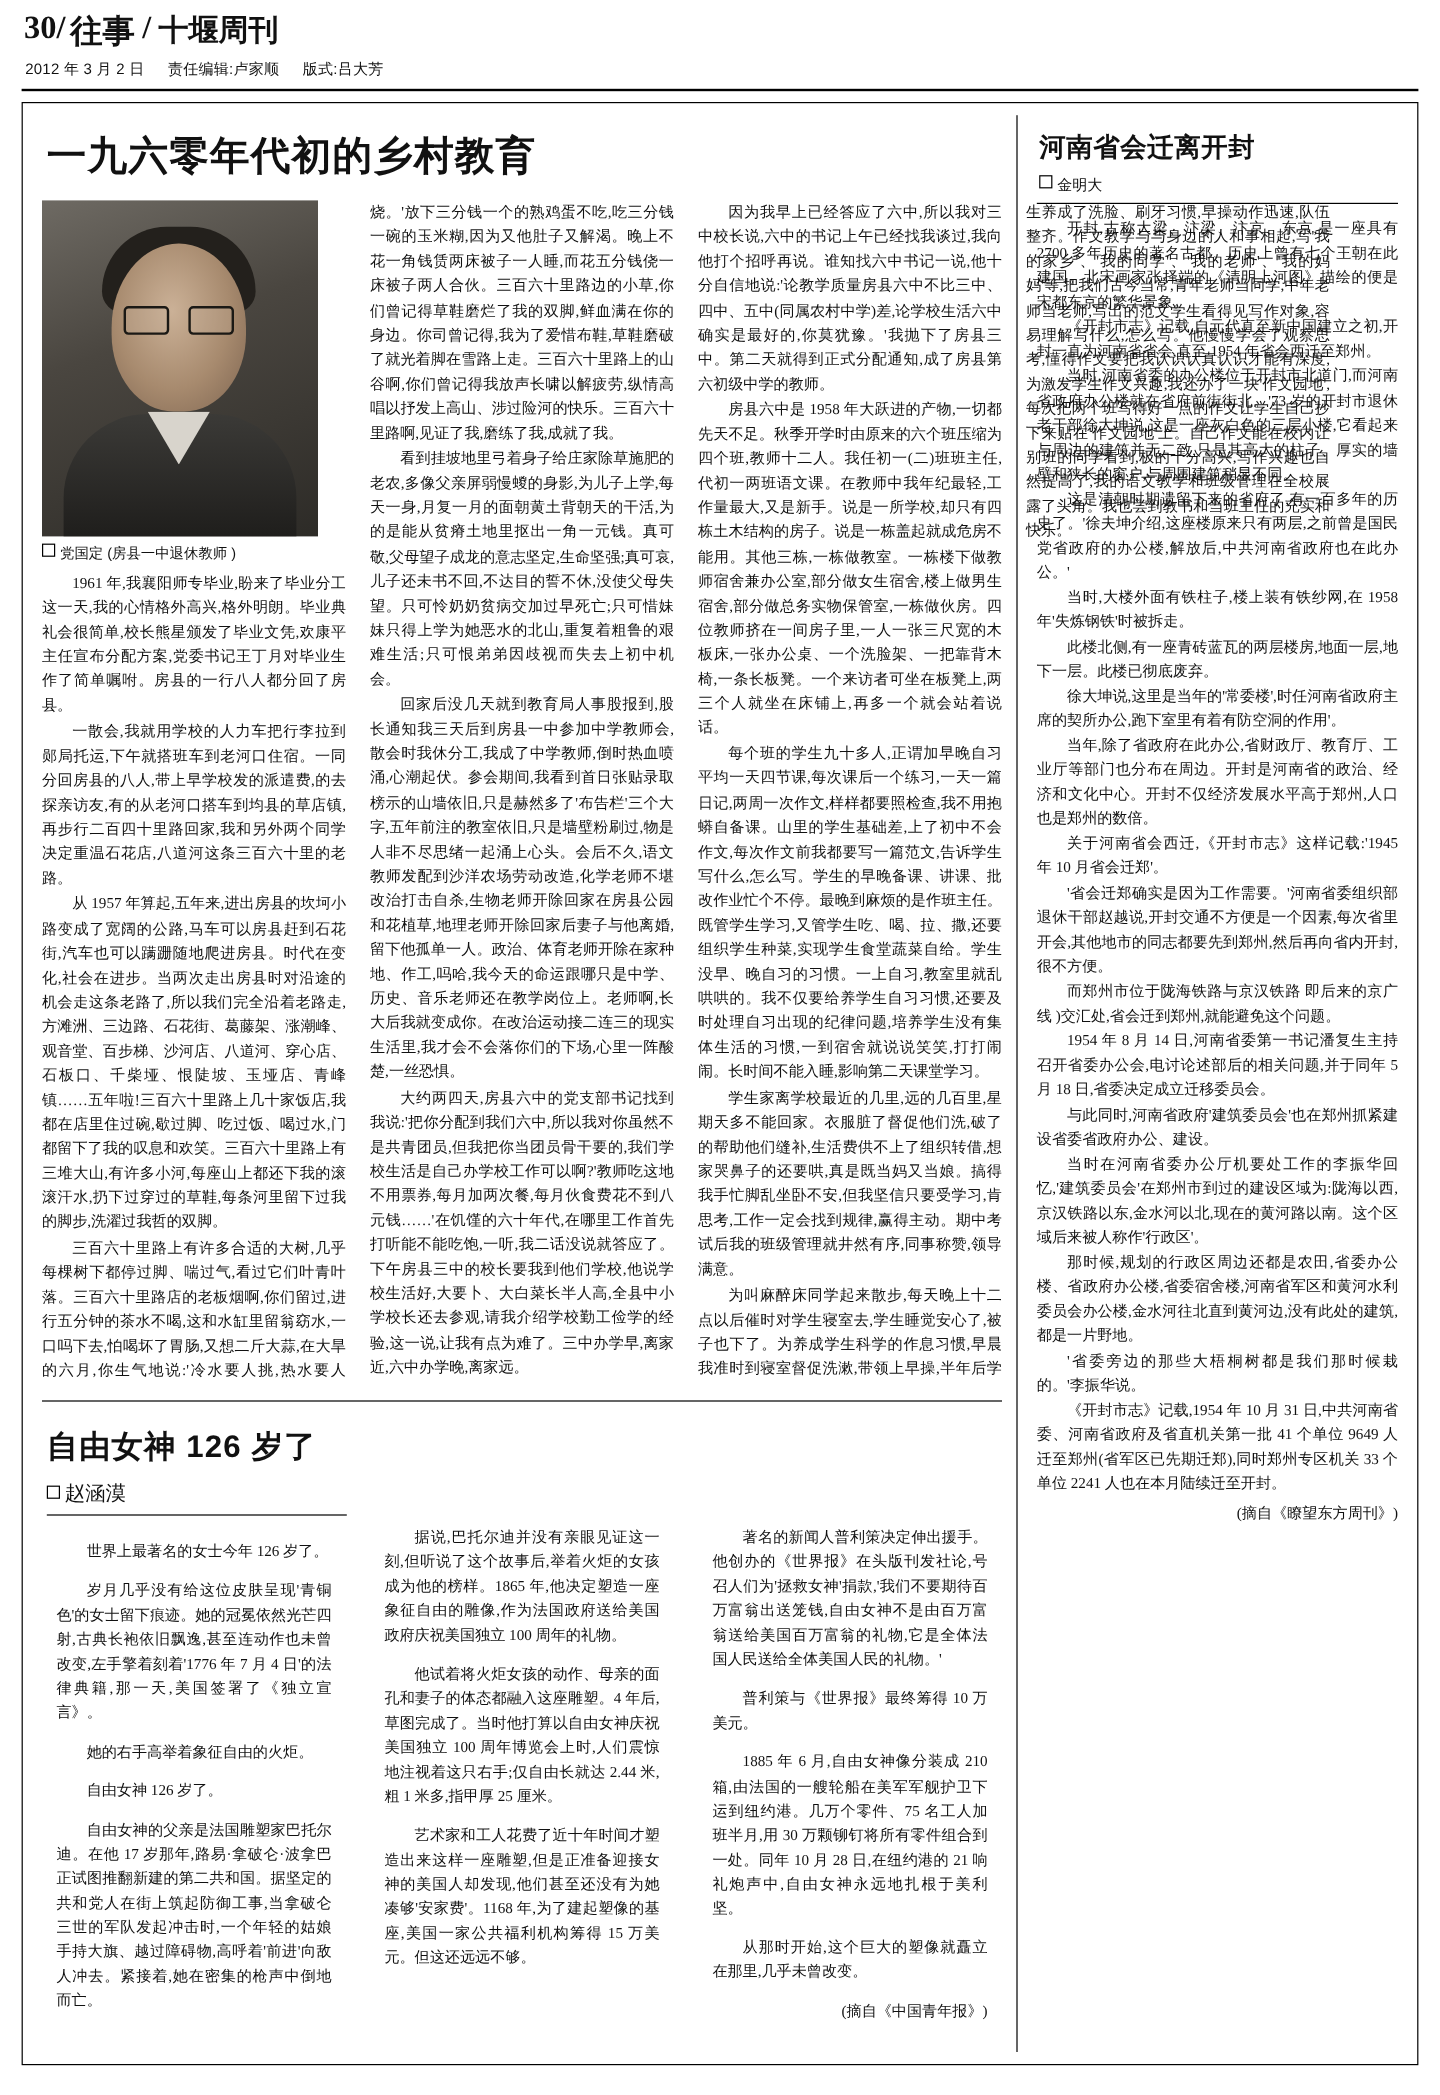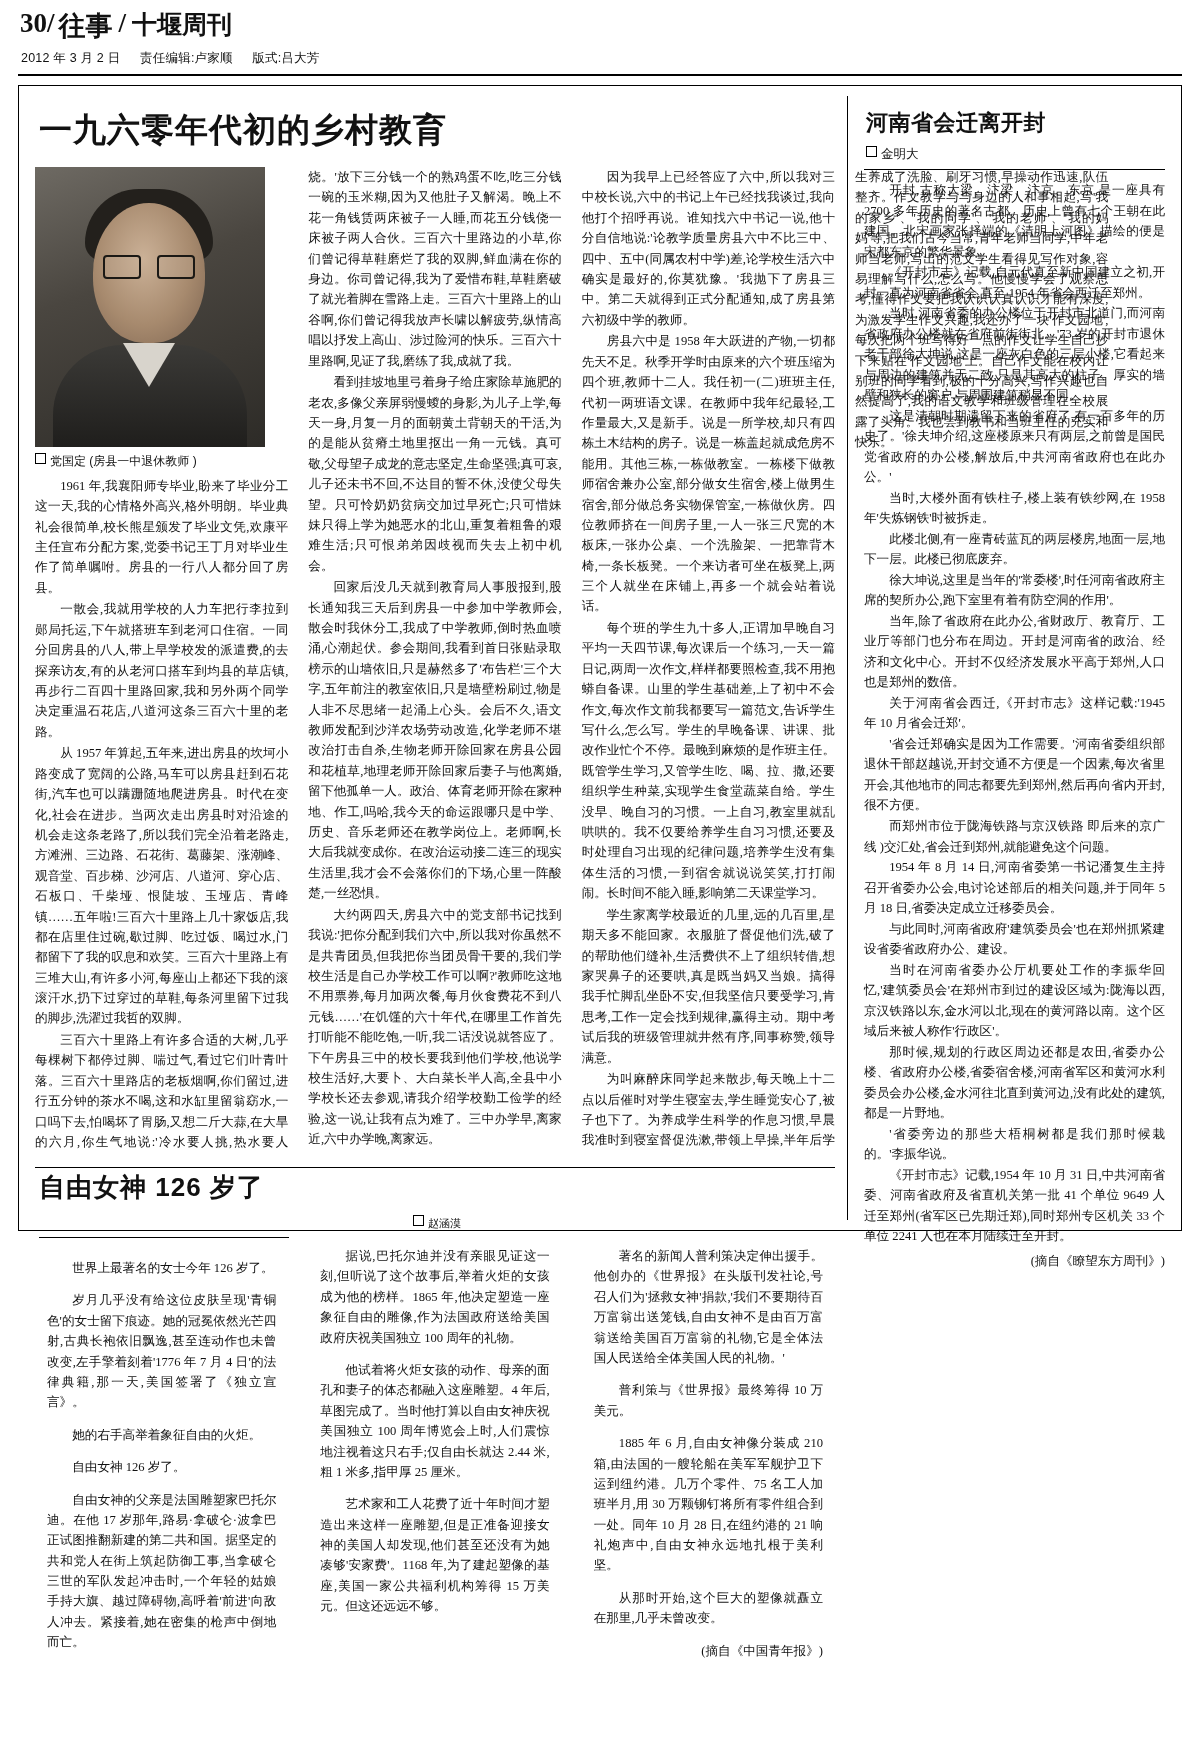--- a/index.html
+++ b/index.html
@@ -56,21 +56,21 @@
   }
   .byline-row span { margin-right: 16px; }
   .rule-thick {
     border-top: 2px solid #000;
     margin-top: 7px;
   }
   
   .frame {
     border: 1.5px solid #000;
     margin-top: 9px;
-    height: 1146px;
+    height: 1636px;
     box-sizing: border-box;
     position: relative;
     display: flex;
   }
   .left-zone {
     width: 828px;
     box-sizing: border-box;
     padding: 14px 12px 10px 16px;
     position: relative;
   }
@@ -176,28 +176,27 @@
   }
   
   .hdivider {
     border-top: 1.5px solid #000;
     margin: 0 0 0 0;
   }
   h2.sub-title {
     font-family: "Liberation Sans", "DejaVu Sans", sans-serif;
     font-size: 26px;
     font-weight: bold;
-    margin: 2px 0 10px 4px;
+    margin: 20px 0 10px 4px;
     letter-spacing: 1px;
   }
   .author-line {
     font-family: "Liberation Sans", "DejaVu Sans", sans-serif;
-    font-size: 11px;
+    font-size: 17px;
     margin: 0 0 6px 4px;
-    text-align: center;
   }
   .author-rule {
     border-top: 1px solid #000;
     width: 250px;
     margin: 4px 0 8px 4px;
   }
   .cols3b {
     column-count: 3;
     column-gap: 20px;
     column-fill: auto;

